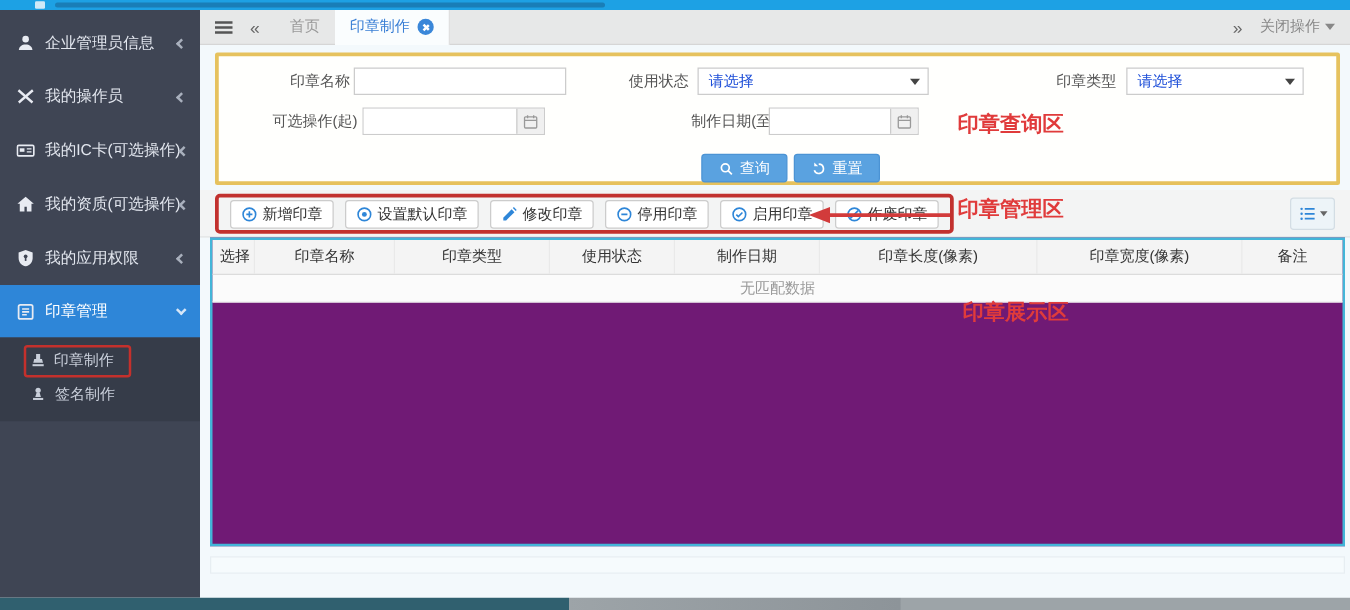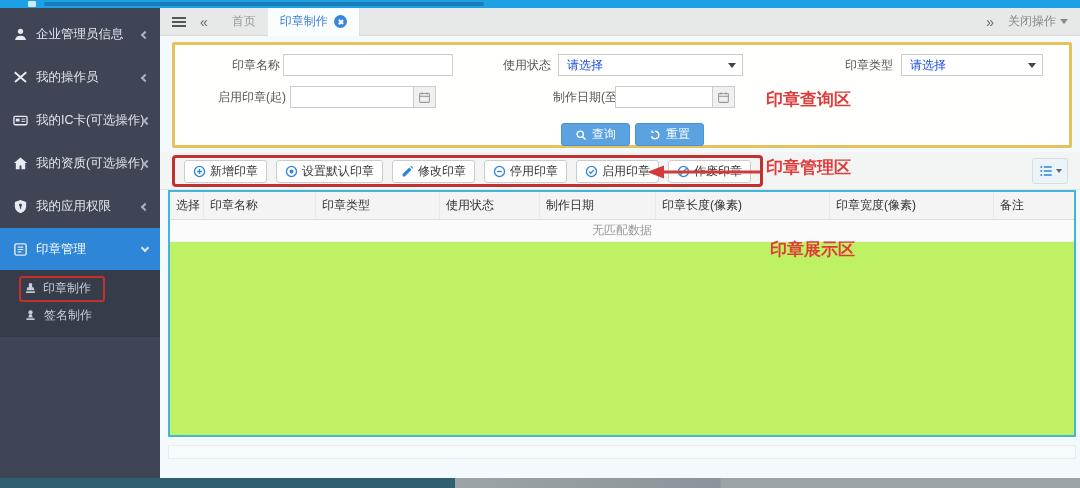--- a/index.html
+++ b/index.html
@@ -60,21 +60,21 @@
   
   .toolbar-bg { position:absolute; left:0; top:116px; width:920px; height:38px; background:#f3f4f4; border-bottom:1px solid #e2e3e3; }
   .toolbar-group { position:absolute; left:12px; top:119px; height:32px; display:flex; align-items:center; gap:9px; border:3px solid #c2312e; border-radius:4px; padding:0 9px; }
   .tool-btn { height:23px; background:#fff; border:1px solid #ccc; border-radius:3px; display:flex; align-items:center; gap:4px; padding:0 8px; font-size:12px; color:#333; cursor:pointer; white-space:nowrap; }
   .tool-btn svg { width:13px; height:13px; color:#2e86d8; flex:none; }
   .view-btn { position:absolute; left:872px; top:122px; width:36px; height:26px; background:#edf4f8; border:1px solid #d3dde4; border-radius:3px; display:flex; align-items:center; justify-content:center; gap:3px; cursor:pointer; }
   .view-btn svg { width:14px; height:14px; color:#2e86d8; }
   .view-caret { border-left:3.5px solid transparent; border-right:3.5px solid transparent; border-top:4px solid #666; }
 
   
-  .table-box { position:absolute; left:8px; top:154px; width:908px; height:247px; background:#bef264; border:2px solid #43b5d8; }
+  .table-box { position:absolute; left:8px; top:154px; width:908px; height:247px; background:#701a75; border:2px solid #43b5d8;text-align:center; }
   .thead { display:flex; background:#f4f4f4; border-bottom:1px solid #dcdcdc; }
   .th { font-size:12px; color:#333; padding:5px 6px; border-right:1px solid #e9e9e9; white-space:nowrap; overflow:hidden; }
   .th:nth-child(1){ width:34px; } .th:nth-child(2){ width:112px; } .th:nth-child(3){ width:124px; }
   .th:nth-child(4){ width:100px; } .th:nth-child(5){ width:116px; } .th:nth-child(6){ width:174px; }
   .th:nth-child(7){ width:164px; } .th:nth-child(8){ flex:1; border-right:none; }
   .empty-row { height:22px; background:#fbfbfb; border-bottom:1px solid #f0f0f0; display:flex; align-items:center; justify-content:center; font-size:12px; color:#999; }
 
   .footer-strip { position:absolute; left:8px; top:409px; width:908px; height:14px; background:#f6fbfd; border:1px solid #e7eef2; }
 
   
@@ -206,21 +206,21 @@
             <span>请选择</span>
             <span class="sel-caret"></span>
           </div>
 
           <span class="q-label" style="left:648px;top:12px;width:70px">印章类型</span>
           <div class="q-select" style="left:726px;top:9px;width:142px">
             <span>请选择</span>
             <span class="sel-caret"></span>
           </div>
 
-          <span class="q-label" style="left:26px;top:44px;width:85px">启用印章(起)</span>
+          <span class="q-label" style="left:26px;top:44px;width:85px">可选操作(起)</span>
           <div class="date-wrap" style="left:115px;top:41px;width:146px">
             <input style="">
             <span class="cal-btn">
               <svg viewBox="0 0 16 16">
                   <rect x="2" y="3" width="12" height="11" rx="1" fill="none" stroke="currentColor" stroke-width="1.3"></rect>
                   <path d="M2 6.5h12" stroke="currentColor" stroke-width="1.3"></path>
                   <path d="M5 1.5v3M11 1.5v3" stroke="currentColor" stroke-width="1.3"></path>
                 </svg>
             </span>
           </div>

